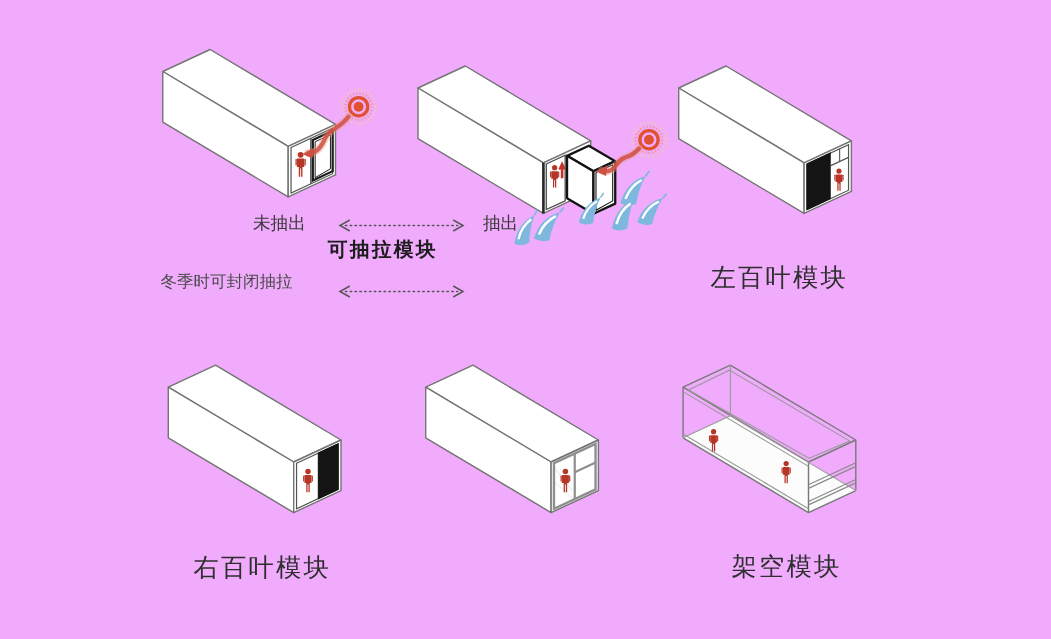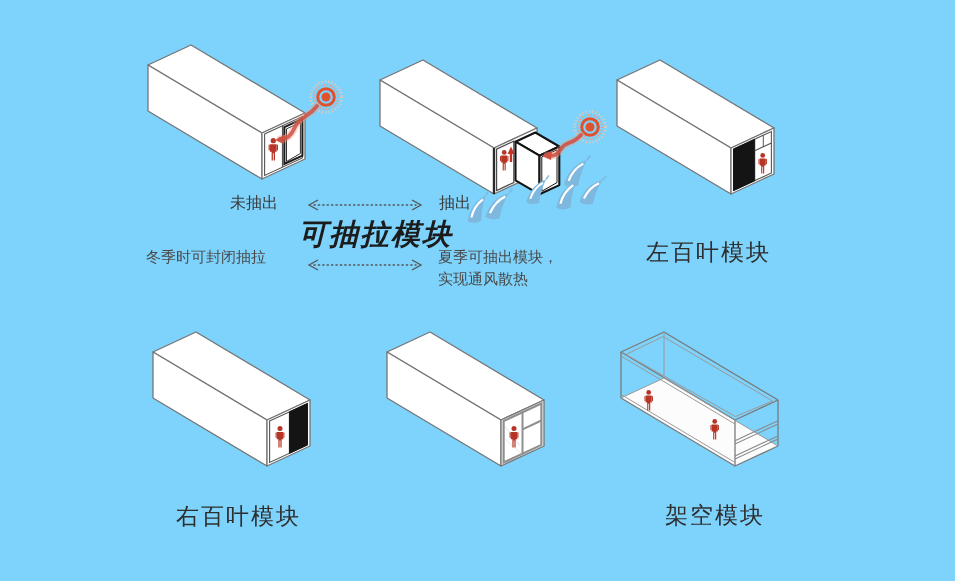--- a/index.html
+++ b/index.html
@@ -1,23 +1,23 @@
 <!DOCTYPE html>
 <html><head>
 <meta charset="utf-8">
 <style>
   html,body{margin:0;padding:0;background:#ffffff;}
   .canvas{
-    position:relative;width:955px;height:581px;background:#7dd3fc;overflow:hidden;
+    position:relative;width:955px;height:581px;background:#f0abfc;overflow:hidden;
     font-family:"Liberation Sans","DejaVu Sans",sans-serif;color:#333;
   }
   .module-figure{position:absolute;}
   .label-small{position:absolute;font-size:16px;color:#3a3a3a;white-space:nowrap;}
   .label-module{position:absolute;font-size:23px;color:#2e2e2e;letter-spacing:2px;white-space:nowrap;margin-top:24px;}
-  .label-title{position:absolute;font-size:29px;font-weight:700;color:#1c1c1c;letter-spacing:2px;white-space:nowrap;font-style:italic;}
+  .label-title{position:absolute;font-size:18px;font-weight:700;color:#1c1c1c;letter-spacing:2px;white-space:nowrap;}
   .note{position:absolute;font-size:15px;line-height:1.45;color:#4a4a4a;}
   .note span{display:block;white-space:nowrap;}
   .dotted-arrow{position:absolute;}
 </style>
 </head>
 <body>
 
 <div class="canvas">
 
   <svg width="0" height="0" style="position:absolute" aria-hidden="true">
@@ -178,22 +178,18 @@
   <div class="note" style="left:146px;top:246px">
     <span>冬季时可封闭抽拉</span>
   </div>
 
   <svg class="dotted-arrow" style="left:305px;top:258px" width="120" height="14" viewBox="0 0 120 14">
     <line x1="9" y1="7" x2="111" y2="7" stroke="#555" stroke-width="1.5" stroke-dasharray="1.2 3.2" stroke-linecap="round"></line>
     <polyline points="13,2 4,7 13,12" fill="none" stroke="#555" stroke-width="1.3"></polyline>
     <polyline points="107,2 116,7 107,12" fill="none" stroke="#555" stroke-width="1.3"></polyline>
   </svg>
 
-  <div class="note" style="left:438px;top:246px">
-    <span>夏季可抽出模块，</span>
-    <span>实现通风散热</span>
-  </div>
 
   <div class="label-module" style="left:646px;top:213px">左百叶模块</div>
   <div class="label-module" style="left:176px;top:477px">右百叶模块</div>
   <div class="label-module" style="left:665px;top:476px">架空模块</div>
 
 </div>
 
 </body></html>

